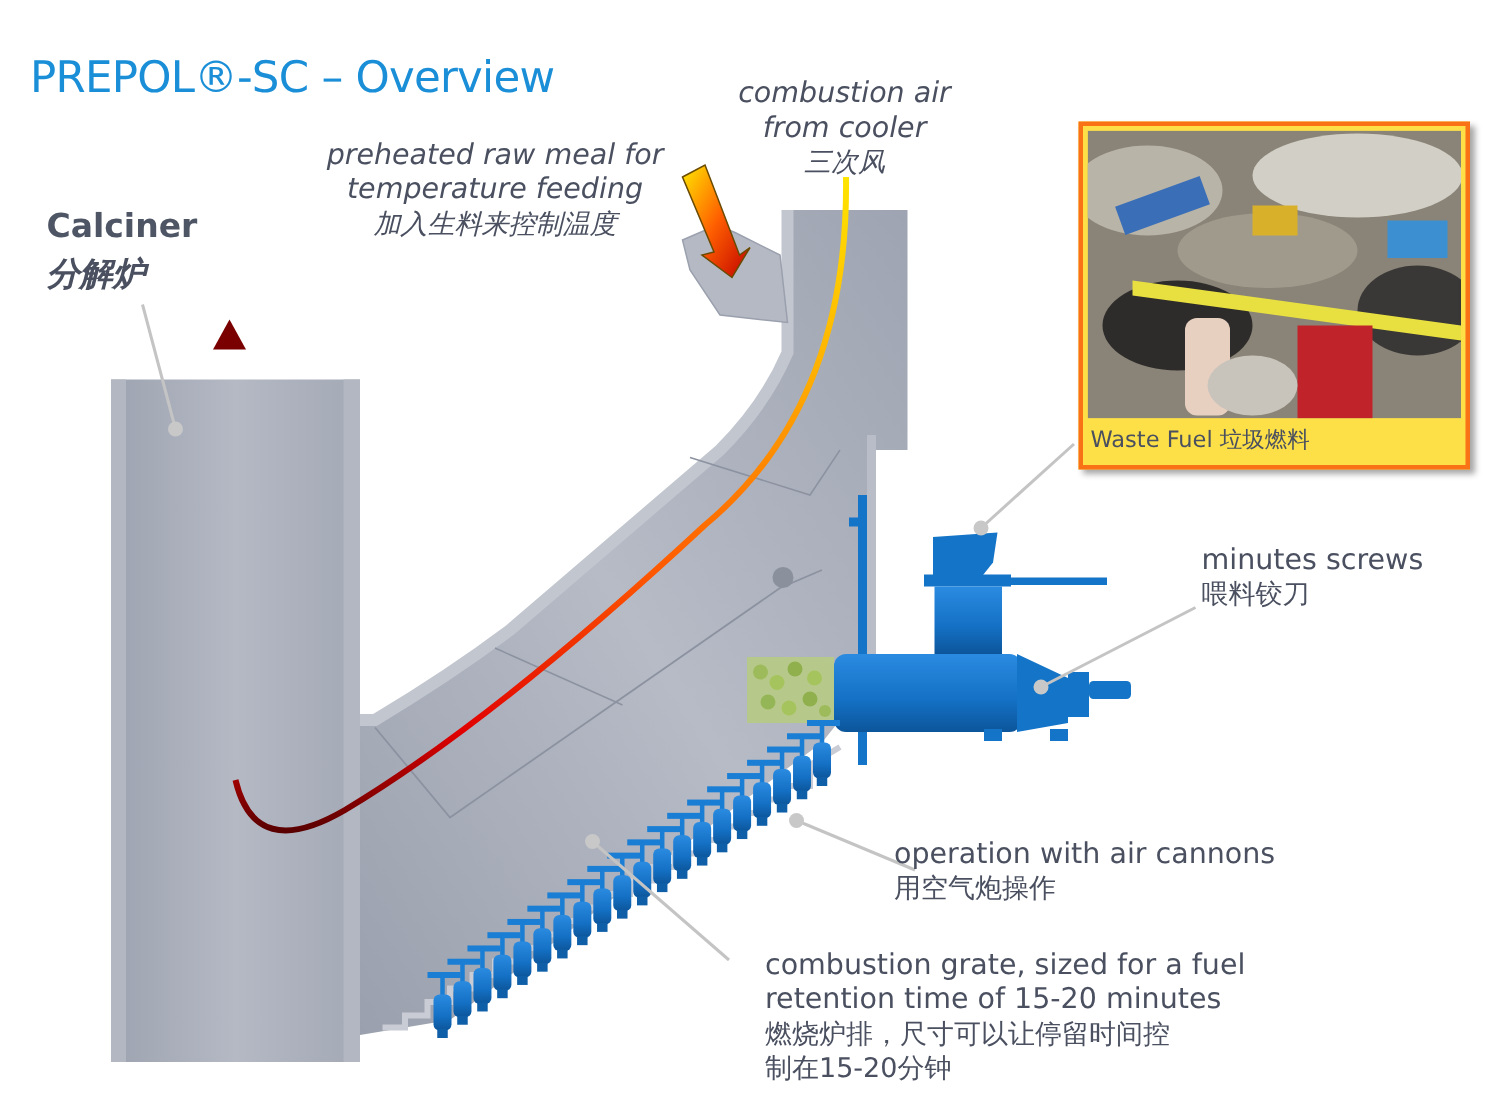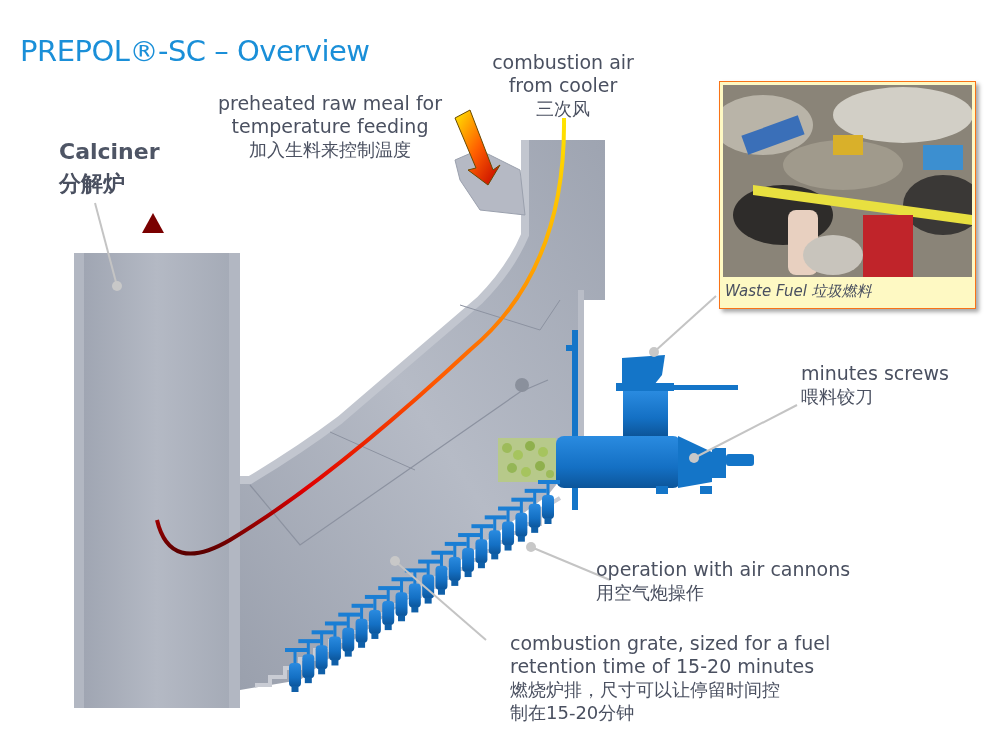--- a/index.html
+++ b/index.html
@@ -3,27 +3,27 @@
 <meta charset="utf-8">
 <style>
   html, body { margin:0; padding:0; background:#ffffff; }
   body { width:996px; height:738px; position:relative; overflow:hidden;
          font-family:"Liberation Sans", "DejaVu Sans", sans-serif; }
   .title { position:absolute; left:20px; top:2px; font-size:29px; color:#1a8fd8;
            font-family:"DejaVu Sans", sans-serif; letter-spacing:-0.5px;margin-top:32px; }
   .label { position:absolute; color:#4a5060; font-family:"DejaVu Sans", sans-serif;
            font-size:19px; line-height:23px; }
   .label .cn { font-size:18px; color:#4a5060; }
-  .center { text-align:center; }
-  .bold { font-weight:bold; font-size:22px; line-height:32px; color:#4e5565;margin-left:28px; }
-  .bold .cn { font-size:22px; font-weight:bold; }
+  .center { text-align:center;font-style:italic; }
+  .bold { font-weight:bold; font-size:22px; line-height:32px; color:#4e5565; }
+  .bold .cn { font-size:22px; font-weight:bold;font-style:italic; }
   svg.diagram { position:absolute; left:0; top:0; }
   .photo-card { position:absolute; left:719px; top:81px; width:255px; height:226px;
-                background:#fef9c3; border:1px solid #f97316;
-                box-shadow:3px 3px 4px rgba(0,0,0,0.35);font-style:italic; }
+                background:#fde047; border:3px solid #f97316;
+                box-shadow:3px 3px 4px rgba(0,0,0,0.35); }
   .photo { position:absolute; left:3px; top:3px; width:249px; height:192px; overflow:hidden; }
   .photo-caption { position:absolute; left:5px; top:200px; font-size:15px; color:#4a5060;
                    font-family:"DejaVu Sans", sans-serif; }
 </style>
 </head>
 <body>
 
 <div class="title">PREPOL®-SC – Overview</div>
 
 <svg class="diagram" width="996" height="738" viewBox="0 0 996 738">

